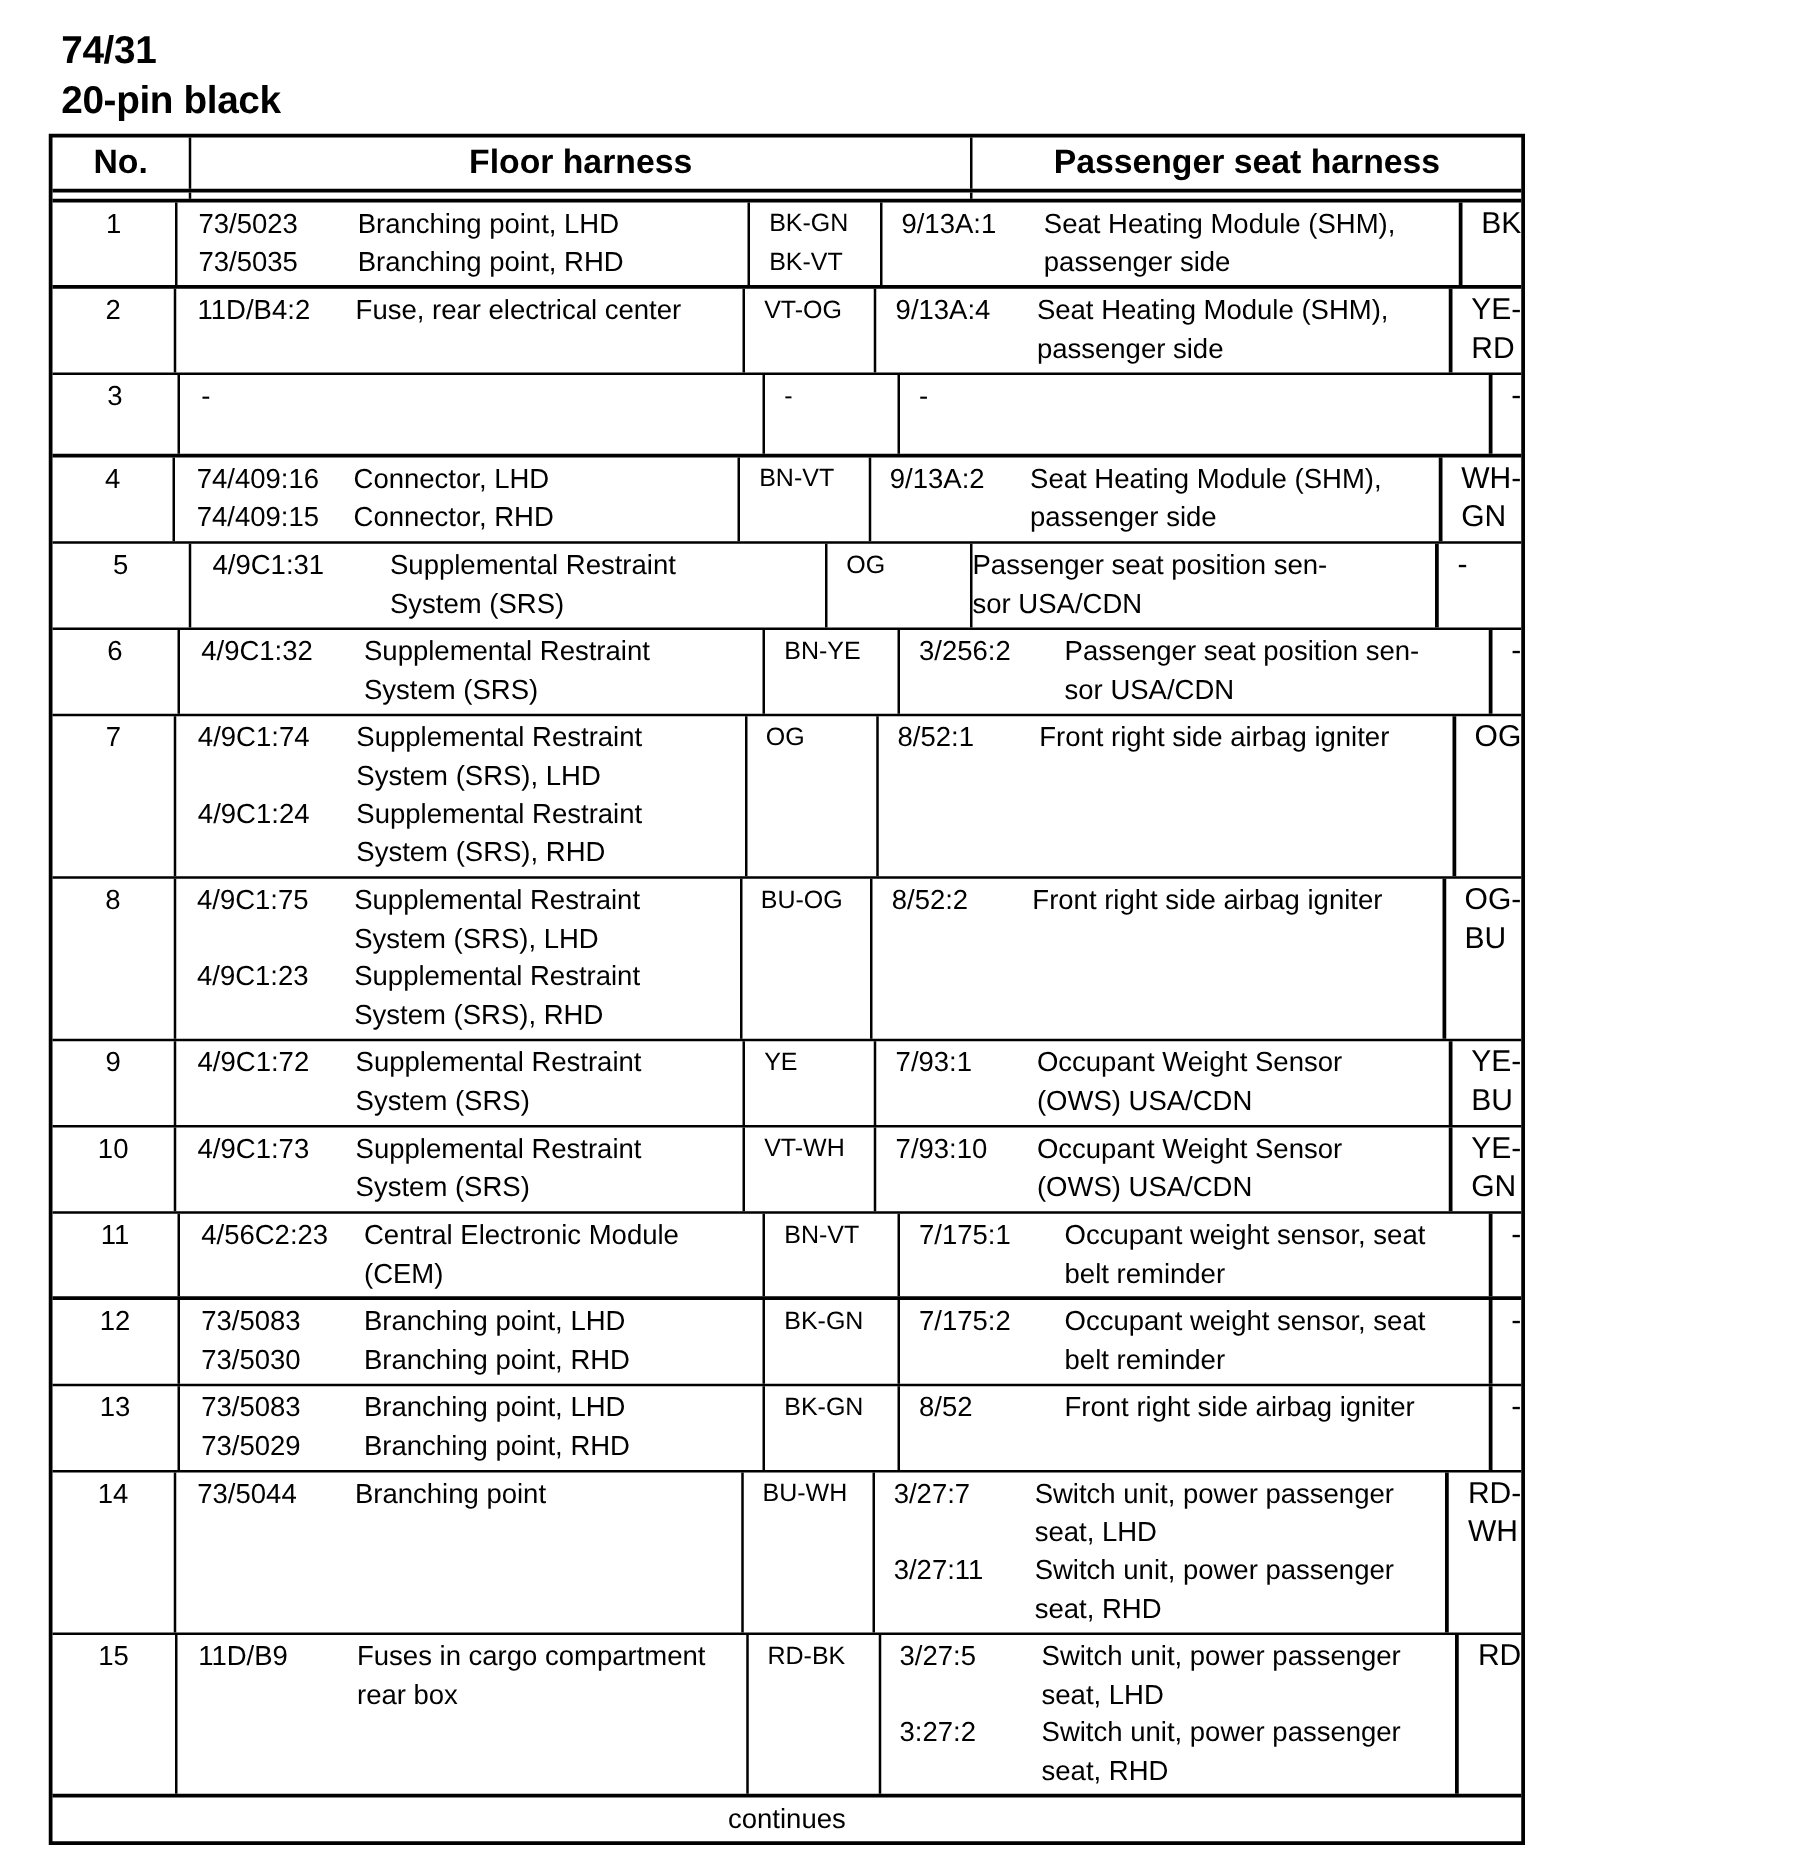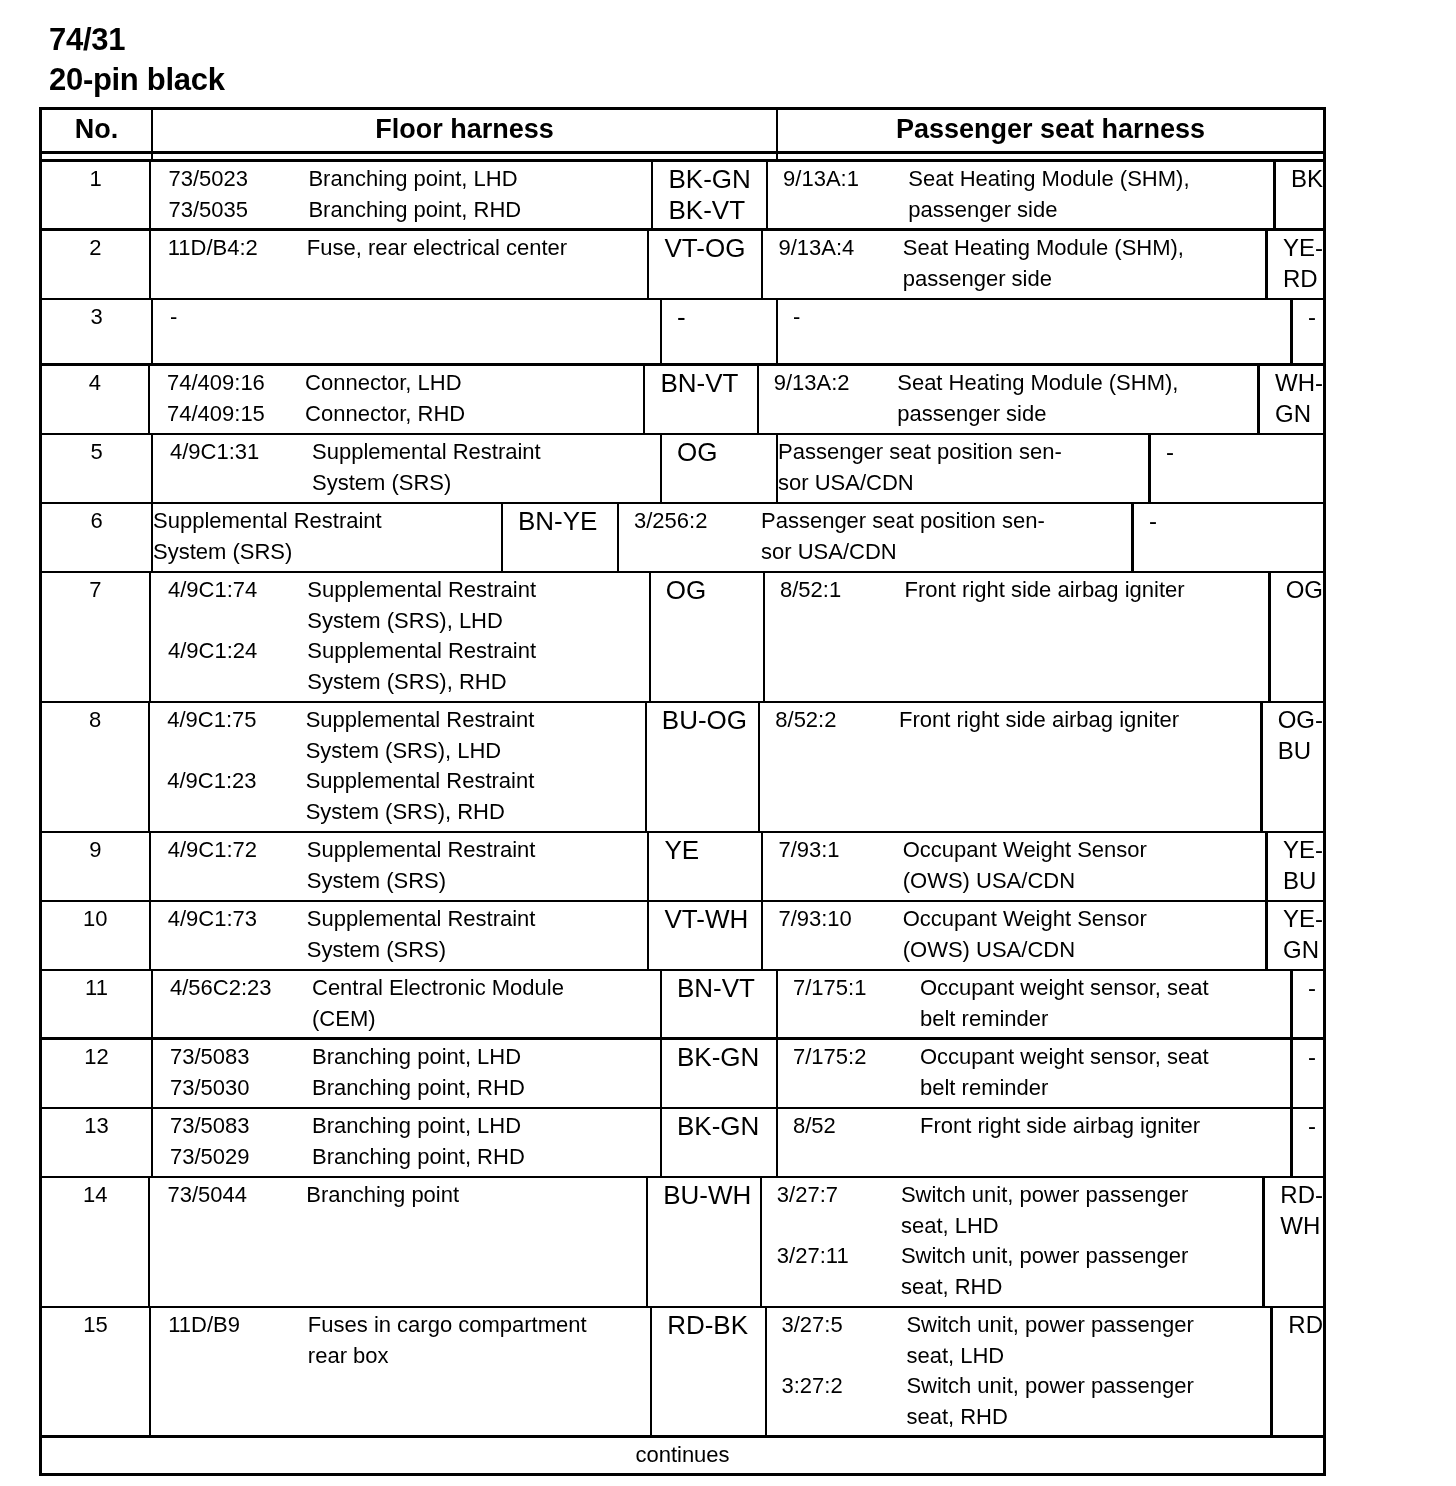--- a/index.html
+++ b/index.html
@@ -6,21 +6,21 @@
   body {
     width: 1456px; height: 1486px; position: relative; overflow: hidden;
     font-family: "Liberation Sans", sans-serif; color: #000000;
   }
   .title-block { position: absolute; left: 49px; top: 20px; }
   .title-line {
     font-family: "Liberation Sans", sans-serif; font-weight: bold;
     font-size: 31px; line-height: 40px; letter-spacing: -0.3px;
   }
   .tbl {
-    position: absolute; left: 39px; top: 107px; width: 1287px;
+    position: absolute; left: 39px; top: 107px; width: 1181px;
     border: 3px solid #000; box-sizing: border-box;
   }
   .hdr { display: flex; height: 41px; border-bottom: 3px solid #000; }
   .hdr-gap { height: 5px; border-bottom: 3px solid #000; display:flex; }
   .hdr > div, .hdr-gap > div { box-sizing: border-box; }
   .hdr .c-no { width: 111px; border-right: 2px solid #000; }
   .hdr .c-floor { width: 625px; border-right: 2px solid #000; }
   .hdr .c-pass { flex: 1; }
   .hdr-gap .c-no { width: 111px; border-right: 2px solid #000; }
   .hdr-gap .c-floor { width: 625px; border-right: 2px solid #000; }
@@ -28,21 +28,21 @@
   .hdr-label {
     font-weight: bold; font-size: 27px; line-height: 39px; text-align: center;
   }
   .row { display: flex; border-bottom: 2px solid #000; box-sizing: border-box; }
   .row.thick { border-bottom-width: 3px; }
   .row:last-child { border-bottom: 3px solid #000; }
   .cell { box-sizing: border-box; font-size: 22px; line-height: 30.5px; padding-top: 2px; }
   .cell.no { width: 111px; text-align: center; border-right: 2px solid #000; }
   .cell.fref { width: 159px; padding-left: 17px; }
   .cell.fdesc { width: 348px; padding-left: 0px; }
-  .cell.fcol { width: 118px; padding-left: 15px; border-left: 2px solid #000; border-right: 2px solid #000; font-size: 26px; }
+  .cell.fcol { width: 118px; padding-left: 15px; border-left: 2px solid #000; border-right: 2px solid #000; font-size: 20px; }
   .cell.pref { width: 142px; padding-left: 15px; }
   .cell.pdesc { width: 370px; padding-left: 0px; }
   .cell.pcol { flex: 1; padding-left: 15px; border-left: 3px solid #000; font-size: 24px; }
   .entry { display: block; }
   .footer {
     text-align: center; font-size: 22px; line-height: 34px; height: 35px;
   }
 </style>
 </head>
 <body>
@@ -177,20 +177,24 @@
         <div class="cell pdesc">
           <span class="entry">Passenger seat position sen-</span>
           <span class="entry">sor USA/CDN</span>
         </div>
         <div class="cell pcol">
           <span class="entry">-</span>
         </div>
       </div>
       <div class="row" style="min-height: 69px;">
         <div class="cell no">6</div>
+        <div class="cell fref">
+          <span class="entry">4/9C1:32</span>
+          <span class="entry">&nbsp;</span>
+        </div>
         <div class="cell fdesc">
           <span class="entry">Supplemental Restraint</span>
           <span class="entry">System (SRS)</span>
         </div>
         <div class="cell fcol">
           <span class="entry">BN-YE</span>
         </div>
         <div class="cell pref">
           <span class="entry">3/256:2</span>
           <span class="entry">&nbsp;</span>

